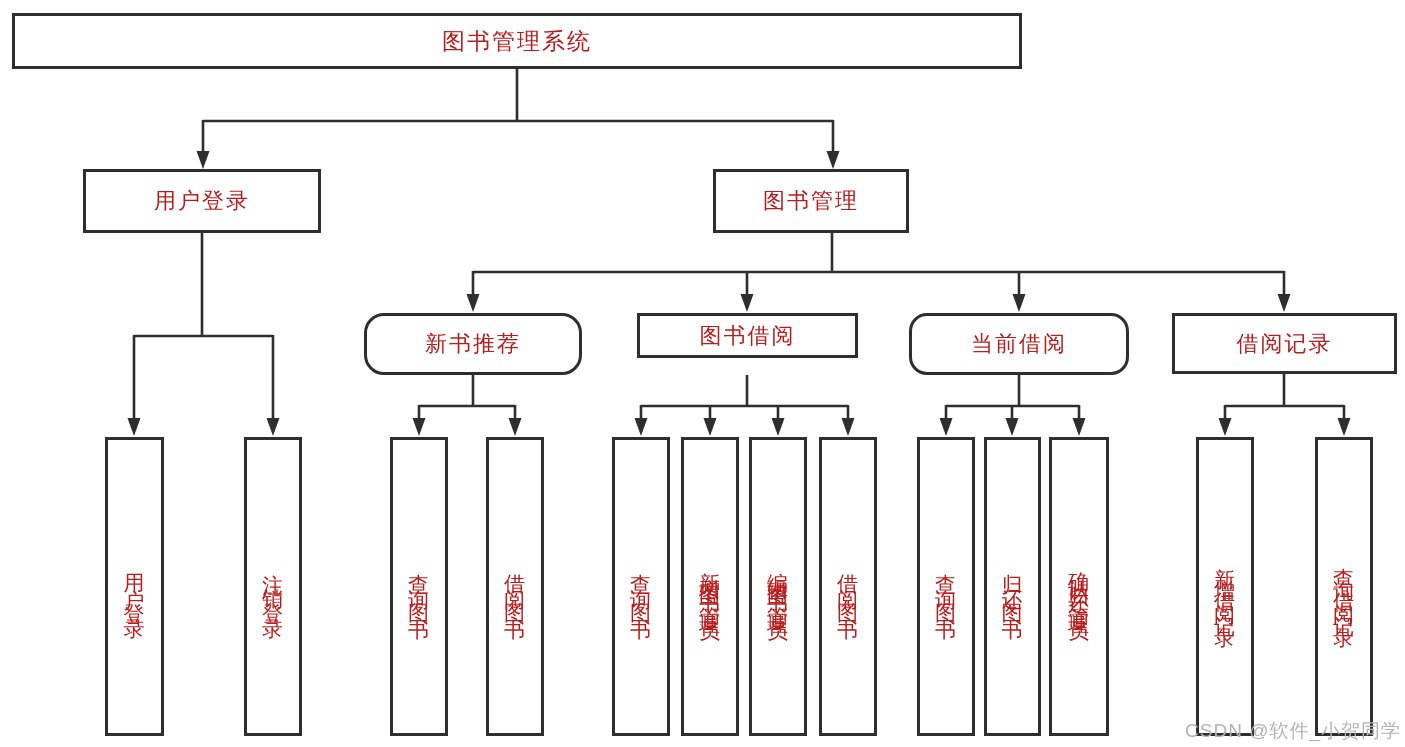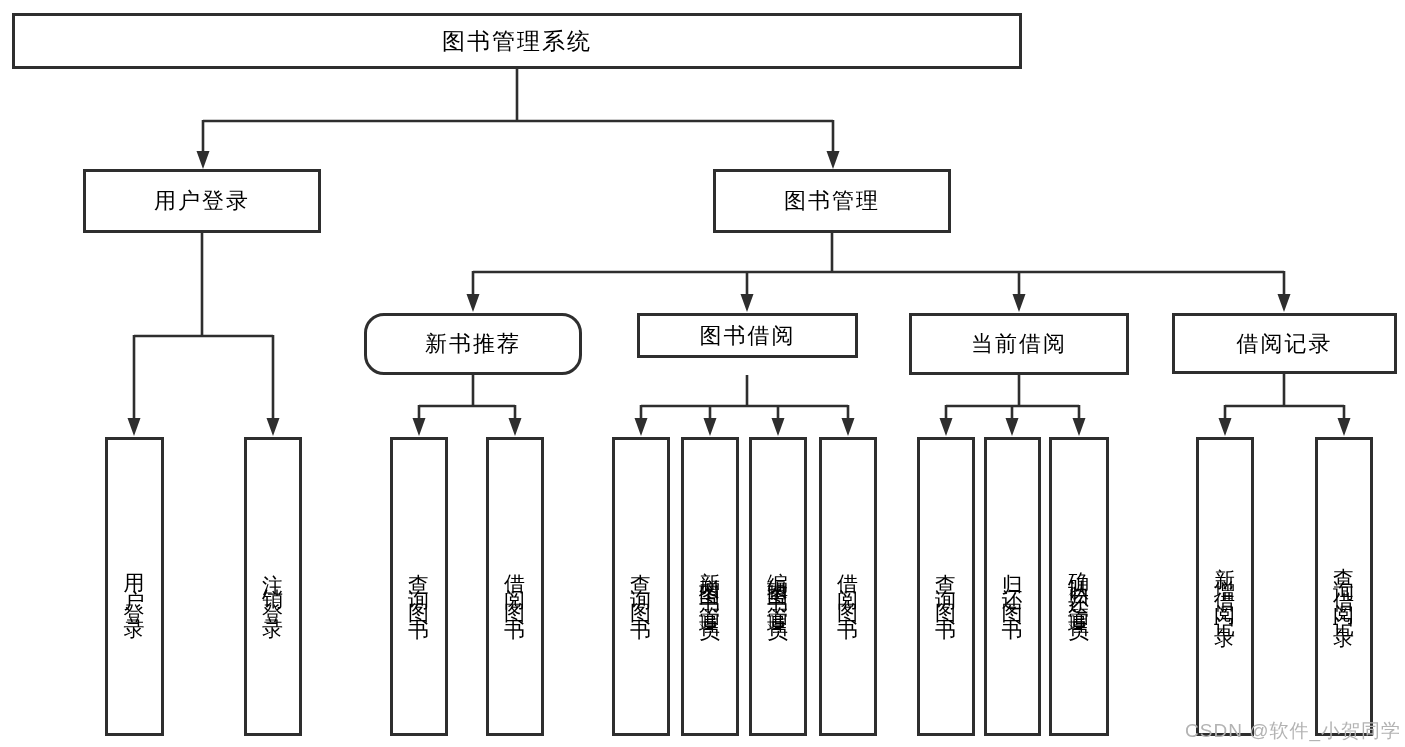--- a/index.html
+++ b/index.html
@@ -21,21 +21,21 @@
     top: 0;
     width: 1405px;
     height: 747px;
     pointer-events: none;
   }
   .node {
     position: absolute;
     box-sizing: border-box;
     border: 3px solid #2e2e2e;
     background: #ffffff;
-    color: #000000;
+    color: #b91c1c;
     display: flex;
     align-items: center;
     justify-content: center;
     text-align: center;
   }
   .hnode {
     font-size: 22px;
     letter-spacing: 2px;
     white-space: nowrap;
   }
@@ -90,25 +90,25 @@
              M939.5 418 L952.5 418 L946 436 Z
              M1005.5 418 L1018.5 418 L1012 436 Z
              M1072.5 418 L1085.5 418 L1079 436 Z
              M1218.5 418 L1231.5 418 L1225 436 Z
              M1337.5 418 L1350.5 418 L1344 436 Z"></path>
   </svg>
 
   <div class="node hnode root" style="left:12px; top:13px; width:1010px; height:56px;">图书管理系统</div>
 
   <div class="node hnode" style="left:83px; top:169px; width:238px; height:64px;">用户登录</div>
-  <div class="node hnode" style="left:713px; top:169px; width:238px; height:64px;">图书管理</div>
+  <div class="node hnode" style="left:713px; top:169px; width:196px; height:64px;">图书管理</div>
 
   <div class="node hnode" style="left:364px; top:313px; width:218px; height:62px;border-radius:20px;">新书推荐</div>
   <div class="node hnode" style="left:637px; top:313px; width:221px; height:45px;">图书借阅</div>
-  <div class="node hnode" style="left:909px; top:313px; width:220px; height:62px;">当前借阅</div>
+  <div class="node hnode" style="left:909px; top:313px; width:220px; height:62px;border-radius:18px;">当前借阅</div>
   <div class="node hnode" style="left:1172px; top:313px; width:225px; height:61px;">借阅记录</div>
 
   <div class="node vnode ls-4" style="left:105px; top:437px; width:59px; height:299px;">用户登录</div>
   <div class="node vnode ls-4" style="left:244px; top:437px; width:58px; height:299px;">注销登录</div>
 
   <div class="node vnode ls-4" style="left:390px; top:437px; width:58px; height:299px;">查询图书</div>
   <div class="node vnode ls-4" style="left:486px; top:437px; width:58px; height:299px;">借阅图书</div>
 
   <div class="node vnode ls-4" style="left:612px; top:437px; width:58px; height:299px;">查询图书</div>
   <div class="node vnode ls-9" style="left:681px; top:437px; width:58px; height:299px;">新增图书（管理员）</div>

